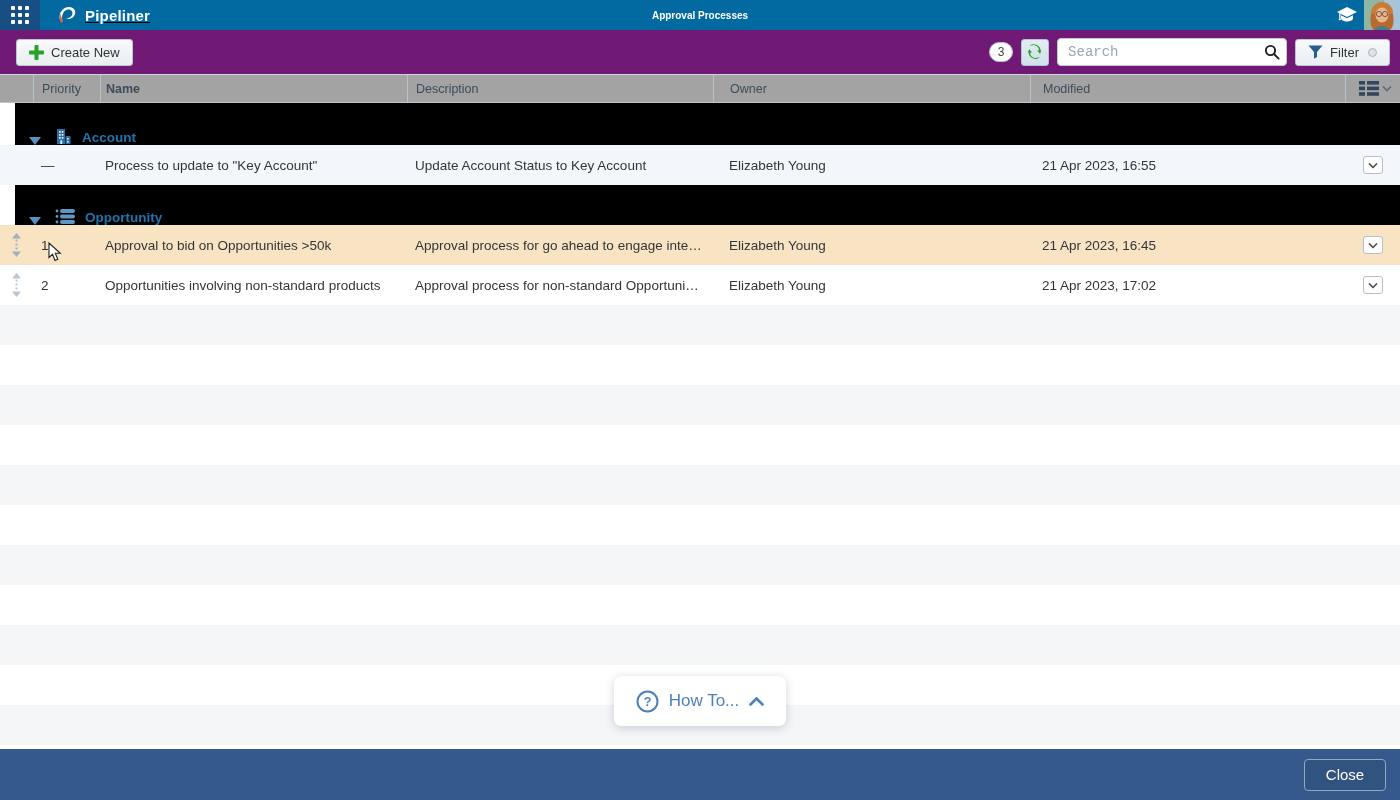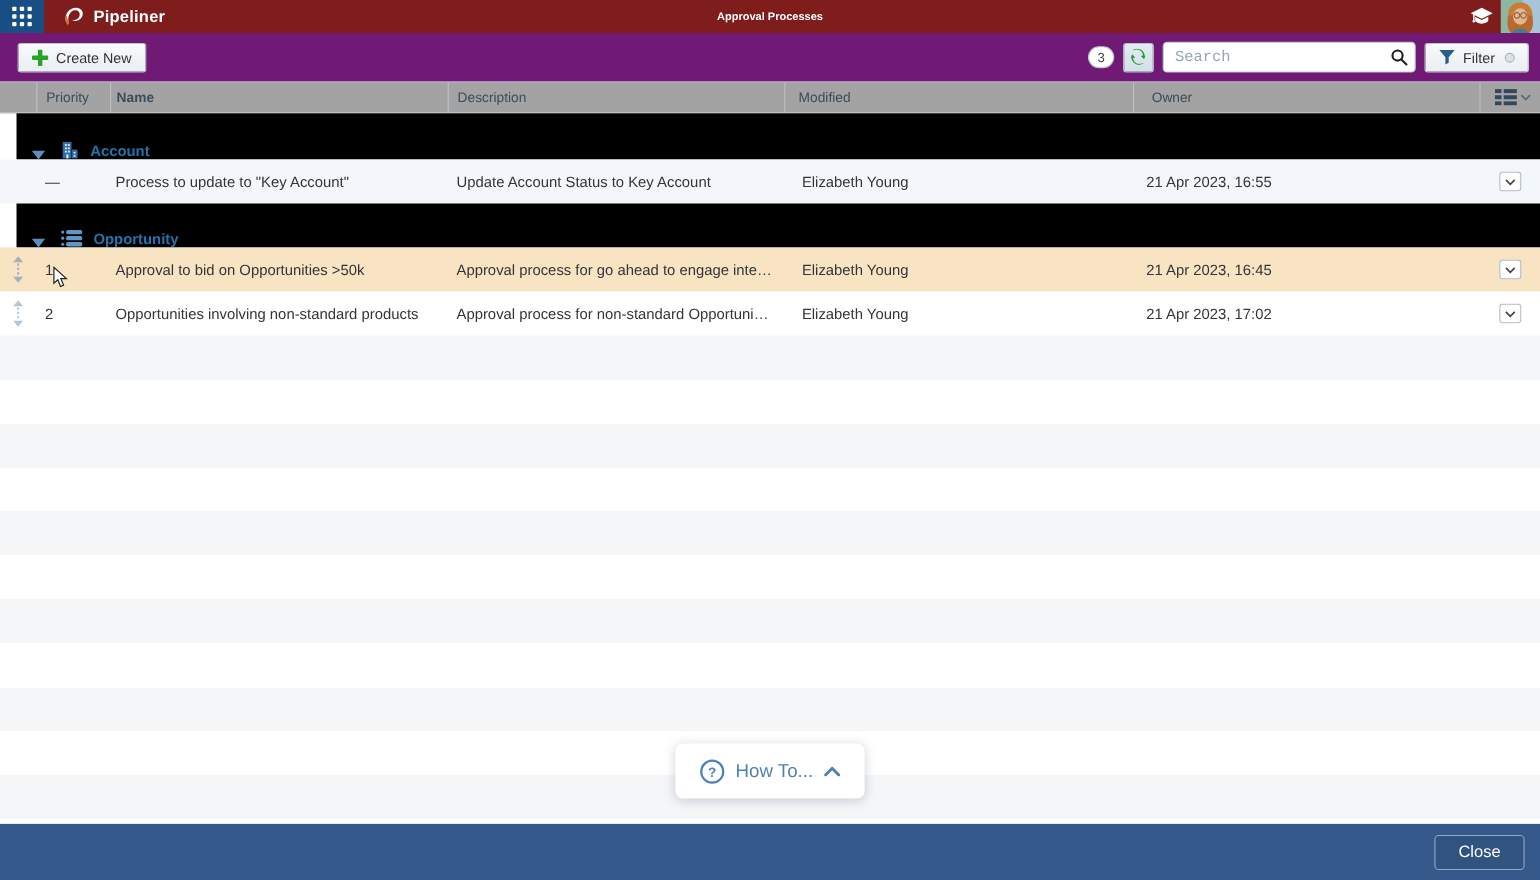--- a/index.html
+++ b/index.html
@@ -1,20 +1,20 @@
 <!DOCTYPE html>
 <html><head>
 <meta charset="utf-8">
 <style>
   * { margin:0; padding:0; box-sizing:border-box; }
   html,body { width:1400px; height:800px; overflow:hidden; }
   body { font-family:"Liberation Sans", sans-serif; position:relative; background:#fff; }
 
   
-  .topbar { position:absolute; top:0; left:0; width:1400px; height:30px; background:#7f1d1d; display:flex; align-items:center; }
+  .topbar { position:absolute; top:0; left:0; width:1400px; height:30px; background:#0369a1; display:flex; align-items:center;text-decoration:underline; }
   .grid-btn { width:40px; height:30px; display:flex; align-items:center; justify-content:center; background:#174f85; cursor:pointer; }
   .brand { display:flex; align-items:center; gap:7px; margin-left:16px; }
   .brand-name { color:#fff; font-size:15px; font-weight:bold; letter-spacing:.2px; }
   .topbar-title { position:absolute; left:0; right:0; text-align:center; color:#fff; font-size:10px; font-weight:bold; pointer-events:none; }
   .topbar-right { margin-left:auto; display:flex; align-items:center; height:30px; }
   .cap-btn { width:34px; height:30px; display:flex; align-items:center; justify-content:center; cursor:pointer; }
   .avatar { width:36px; height:30px; overflow:hidden; }
 
   
   .toolbar { position:absolute; top:30px; left:0; width:1400px; height:45px; background:#701a75; border-bottom:1px solid #c9d4dd; display:flex; align-items:center; padding:0 8px; }
@@ -158,22 +158,22 @@
     <span>Filter</span>
     <span class="filter-dot"></span>
   </button>
 </div>
 
 <div class="thead">
   <div class="th"></div>
   <div class="th">Priority</div>
   <div class="th th-name">Name</div>
   <div class="th">Description</div>
+  <div class="th th-owner">Owner</div>
   <div class="th th-modified">Modified</div>
-  <div class="th th-owner">Owner</div>
   <div class="th th-chooser">
     <svg width="20" height="15" viewBox="0 0 20 15">
       <g fill="#33475c">
         <rect x="0" y="0" width="6" height="3.6"></rect>
           <rect x="8" y="0" width="12" height="3.6"></rect>
         <rect x="0" y="5.6" width="6" height="3.6"></rect>
           <rect x="8" y="5.6" width="12" height="3.6"></rect>
         <rect x="0" y="11.2" width="6" height="3.6"></rect>
           <rect x="8" y="11.2" width="12" height="3.6"></rect>
       </g>

